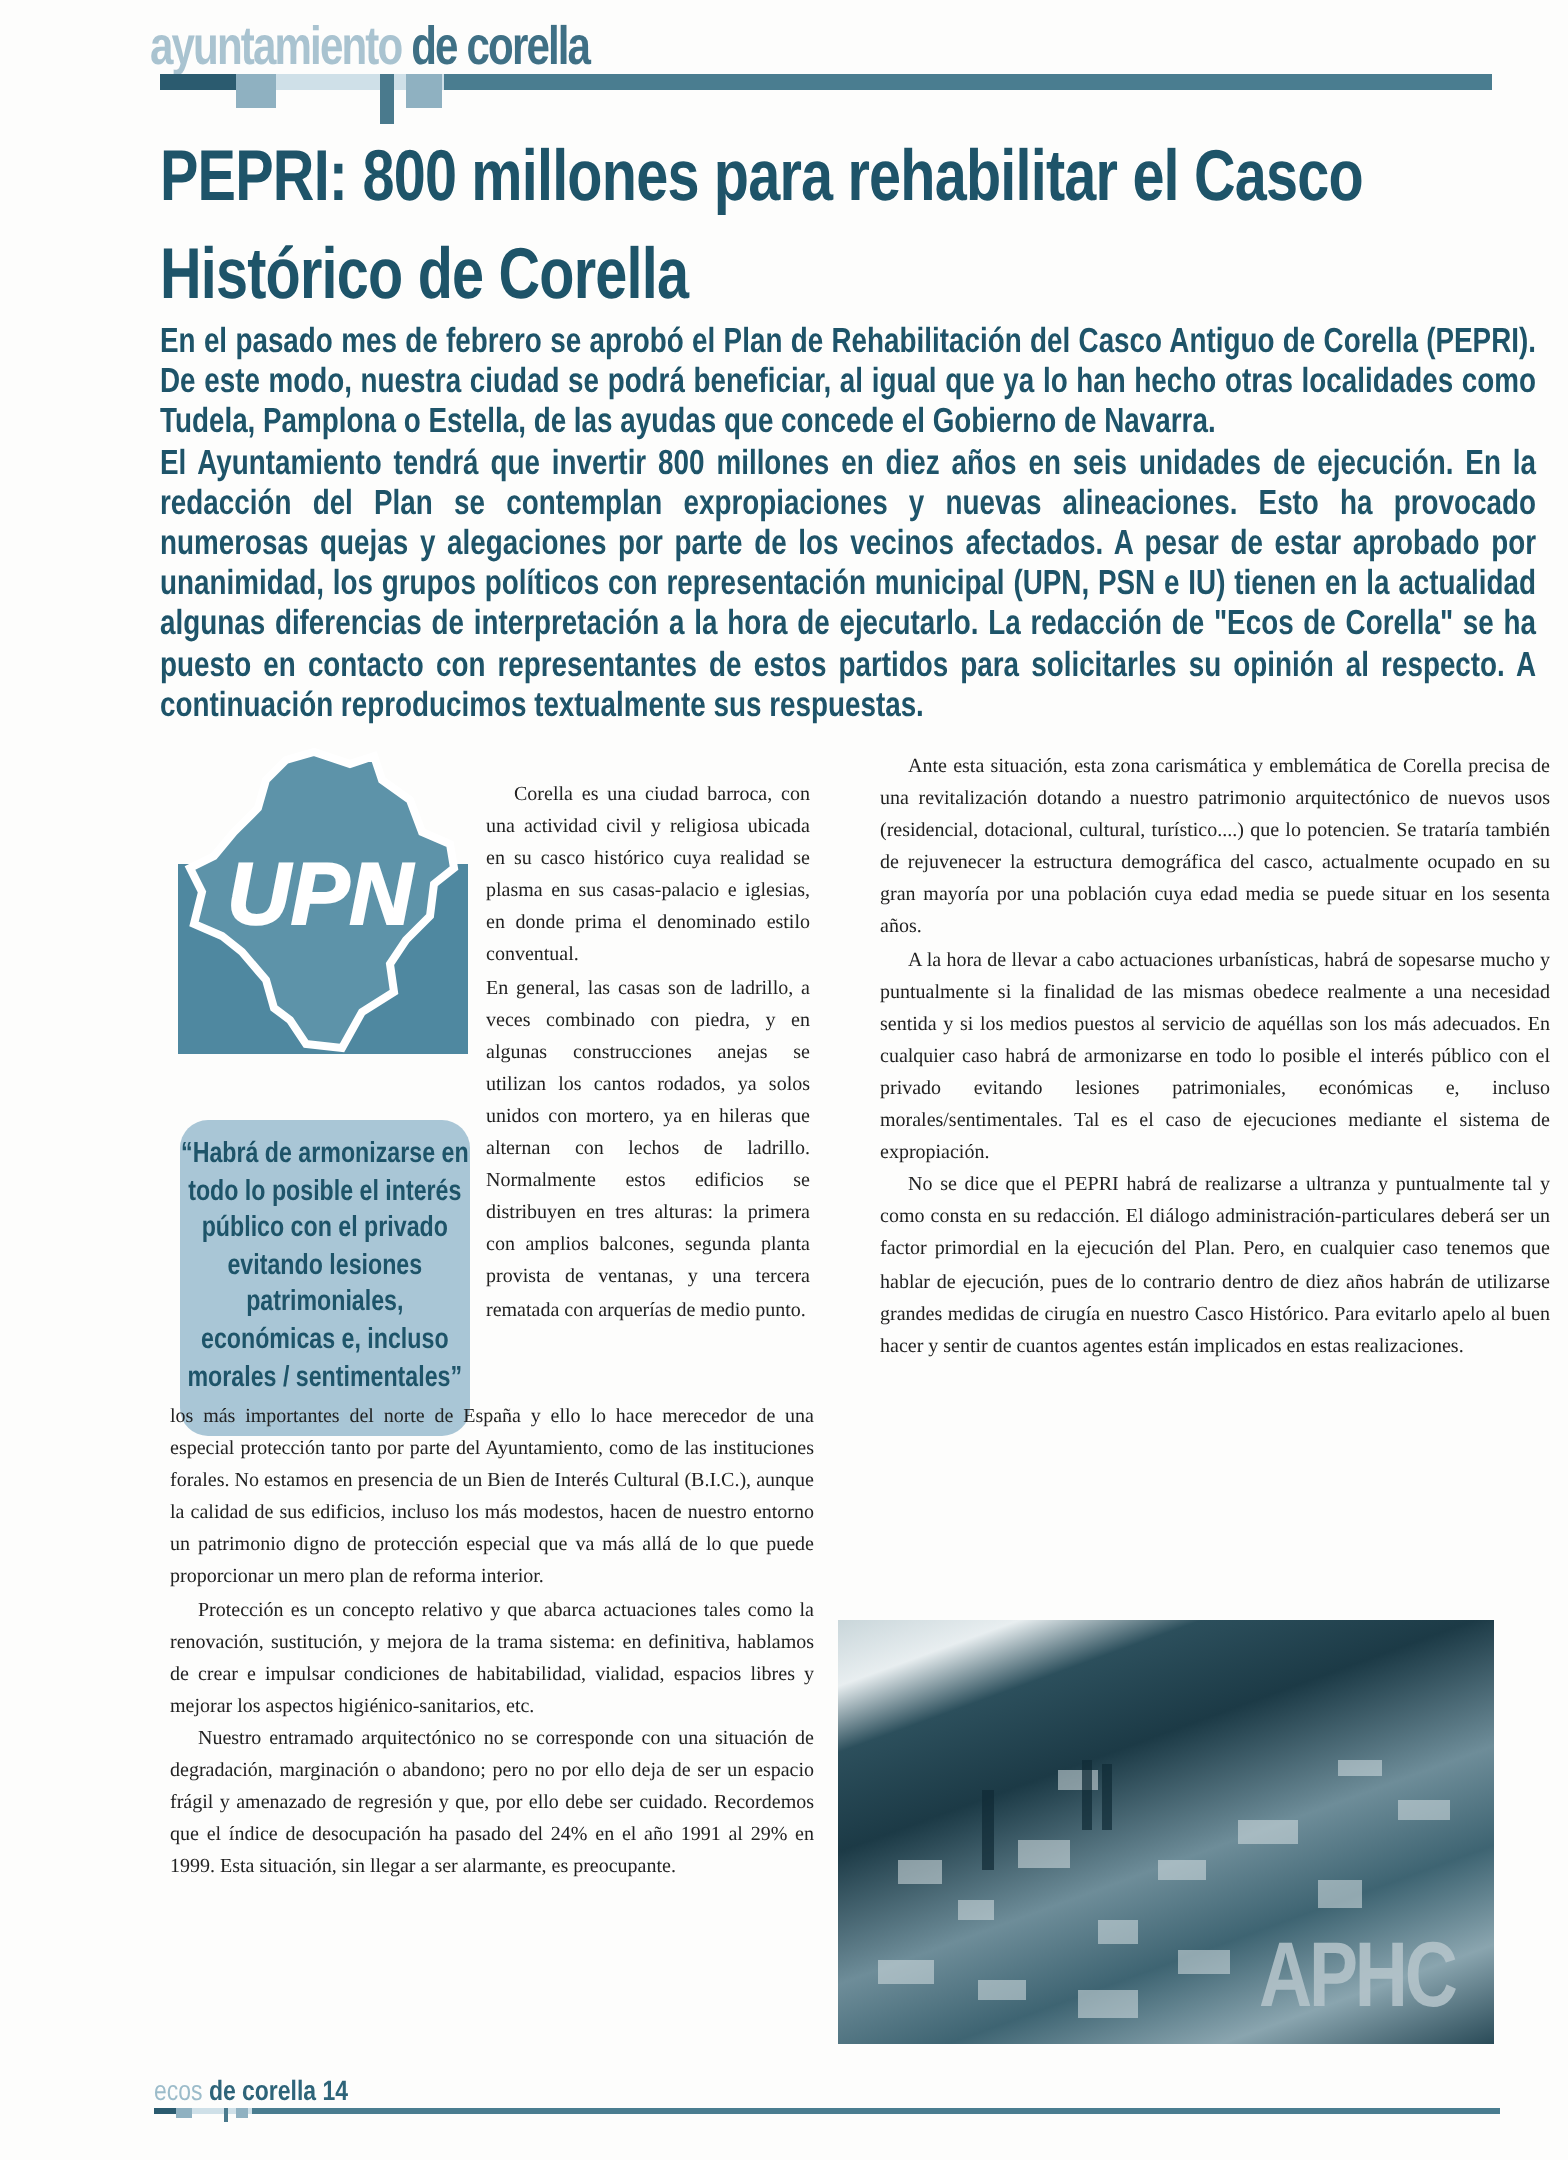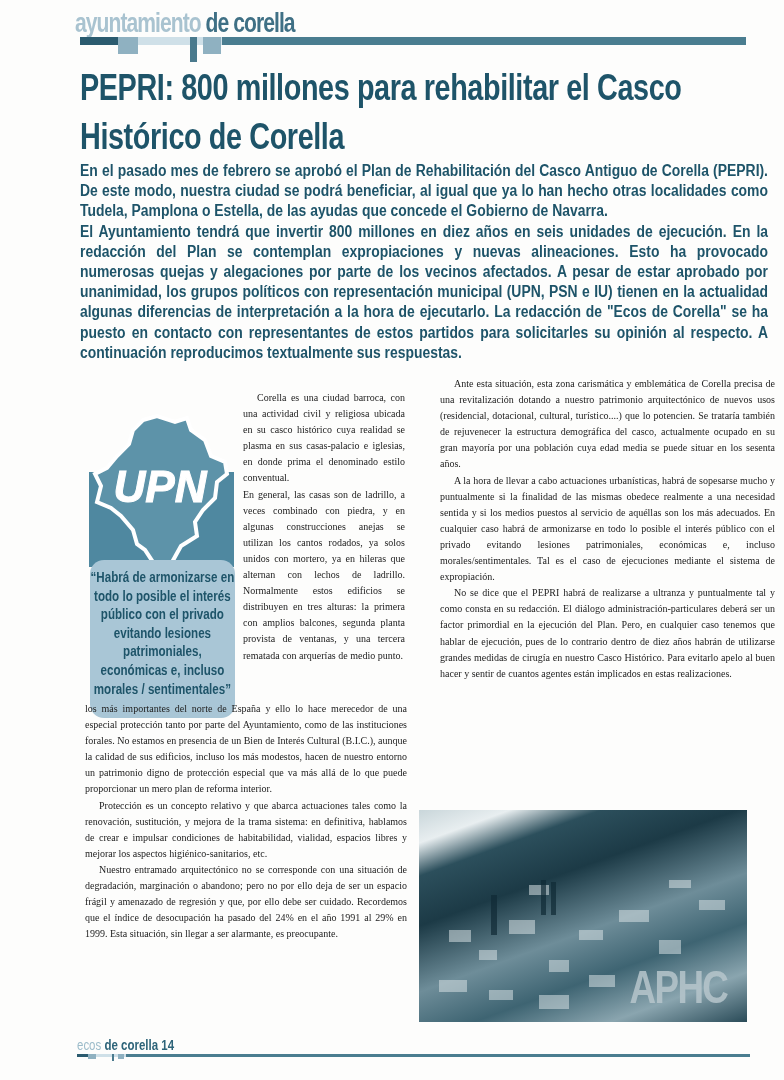--- a/index.html
+++ b/index.html
@@ -17,21 +17,21 @@
   .title { position: absolute; left: 80px; top: 63px; width: 680px;
     font-family: "Liberation Sans", sans-serif; font-weight: bold; color: #1e5469;
     font-size: 36px; line-height: 49px; letter-spacing: -0.5px;
     transform: scaleX(0.80); transform-origin: left top; white-space: nowrap; }
   .lead { position: absolute; left: 80px; top: 160px; width: 860px;
     transform: scaleX(0.80); transform-origin: left top;
     font-family: "Liberation Sans", sans-serif; font-weight: bold; color: #1e5469;
     font-size: 17.4px; line-height: 20.2px; text-align: justify; }
   .lead p { margin: 0; }
   
-  .logo { position: absolute; left: 87px; top: 412px; width: 148px; height: 160px; }
+  .logo { position: absolute; left: 87px; top: 372px; width: 148px; height: 160px; }
   .quote { position: absolute; left: 90px; top: 560px; width: 145px; height: 158px;
     background: #a9c6d6; border-radius: 14px; }
   .quote-text { position: absolute; left: 0; top: 8px; width: 181px;
     transform: scaleX(0.80); transform-origin: left top;
     font-family: "Liberation Sans", sans-serif; font-weight: bold; color: #1e5469;
     font-size: 14.5px; line-height: 18.6px; text-align: center; }
   
   .col { position: absolute; font-size: 10px; line-height: 16.1px; text-align: justify; color: #222; }
   .col p { margin: 0; text-indent: 14px; }
   .col p.noind { text-indent: 0; }

